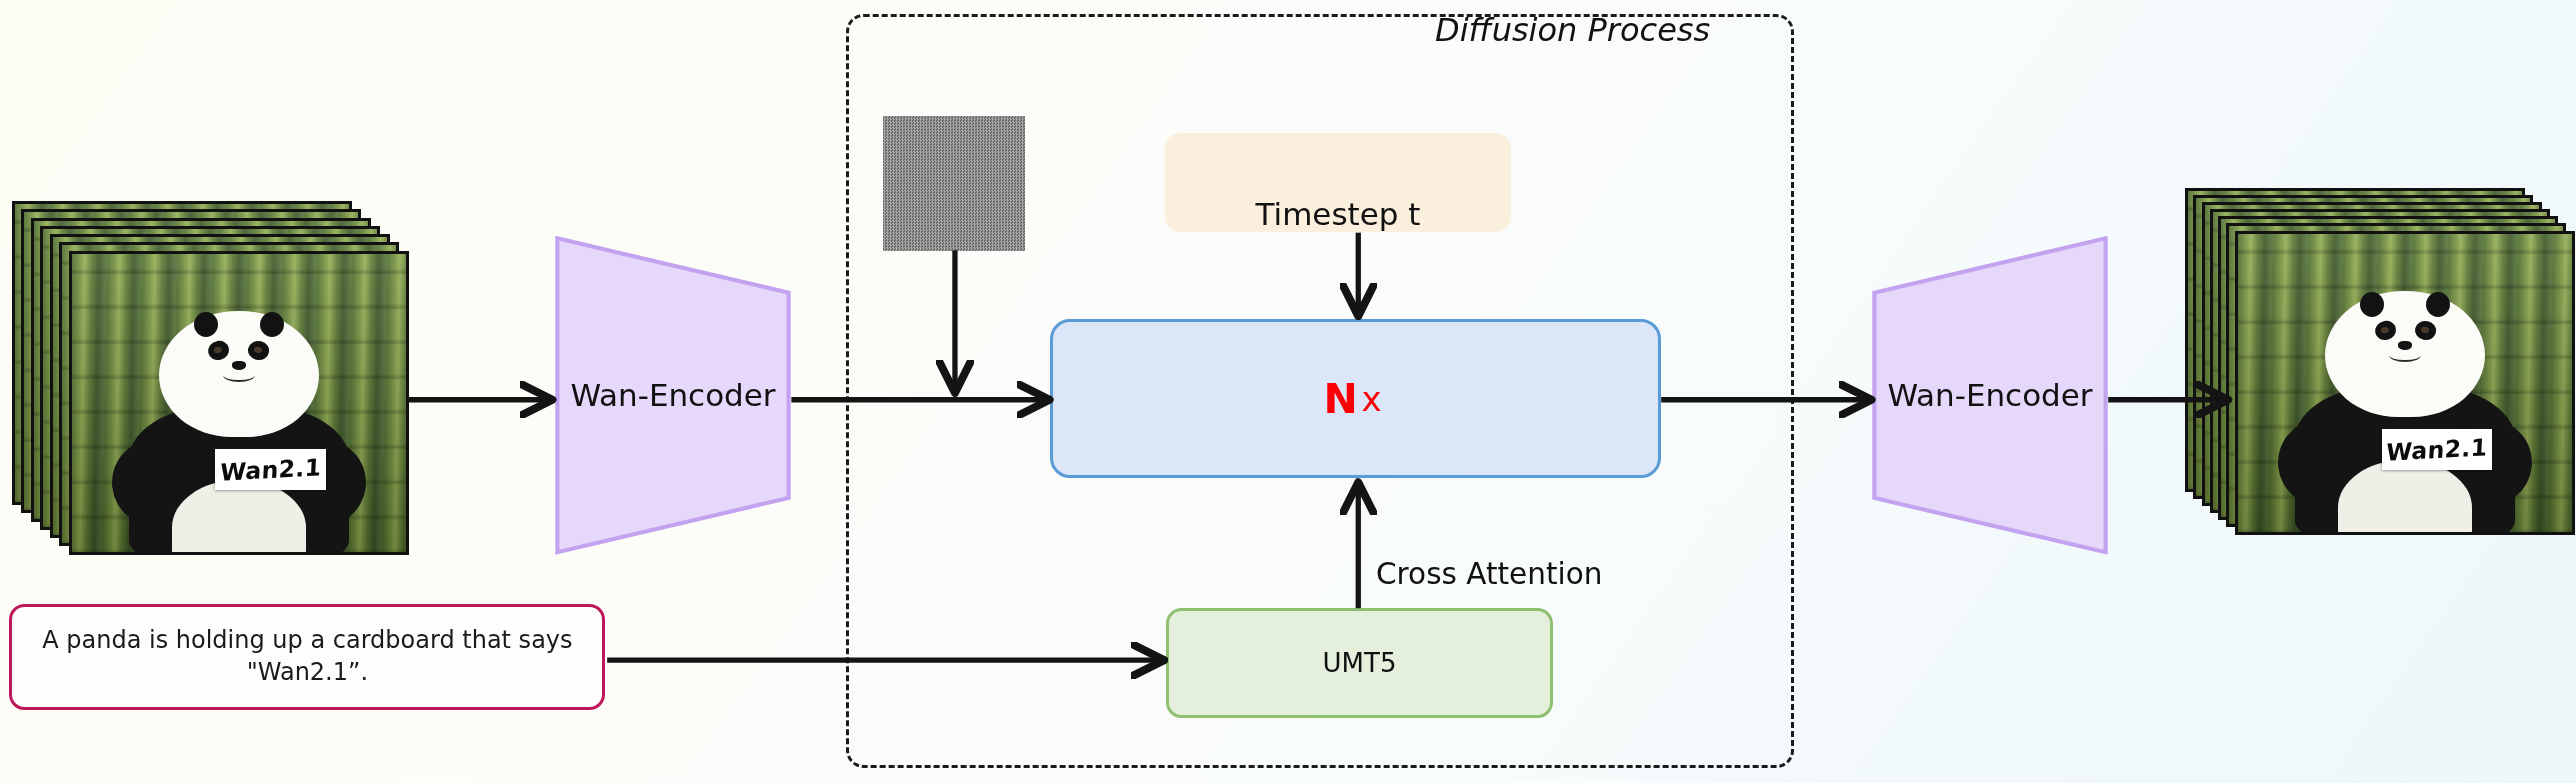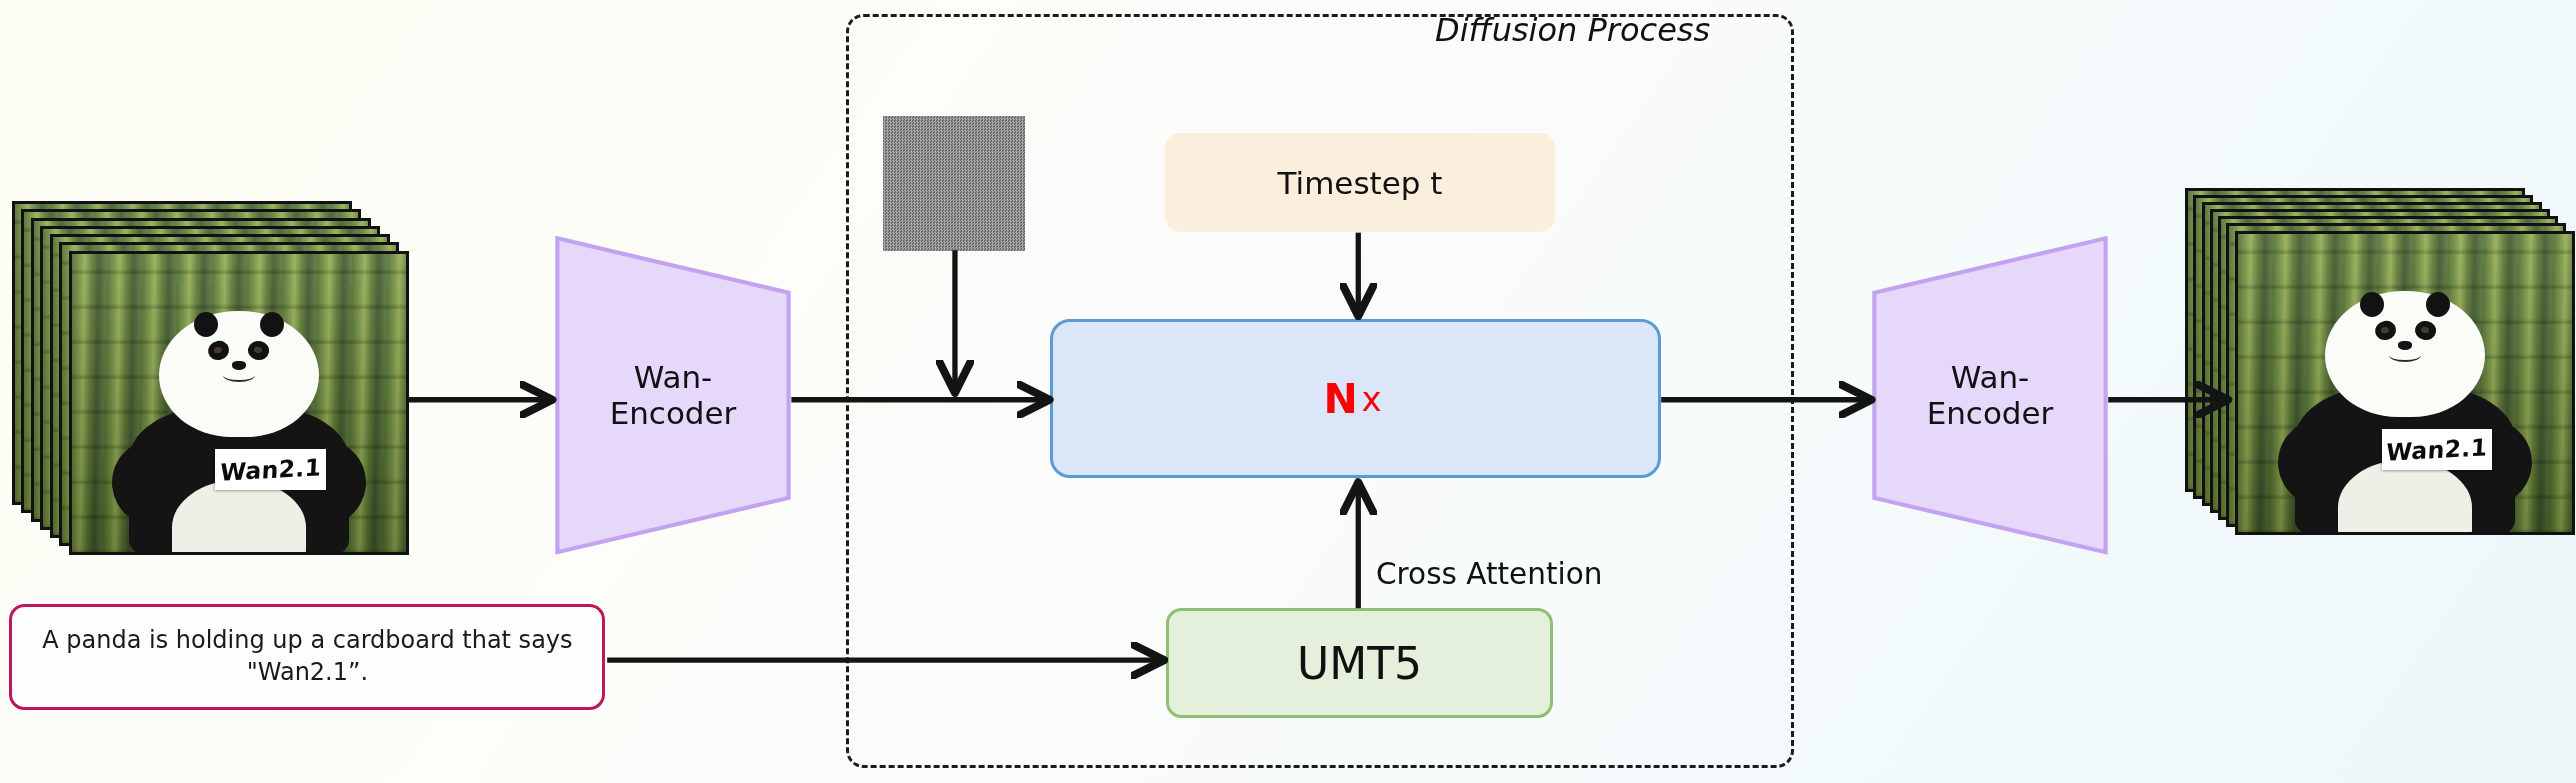--- a/index.html
+++ b/index.html
@@ -53,33 +53,33 @@
     position:absolute;box-sizing:border-box;background:#fdfdfb;
     border:3px solid #be185d;border-radius:15.4px;
     display:flex;align-items:center;justify-content:center;text-align:center;
     color:#1a1a1a;font-size:24px;line-height:1.32;padding:5.9px 13px;
   }
 
   
   .trap{position:absolute;}
   .trap svg{position:absolute;inset:0;}
   .trap .lbl{
-    position:absolute;inset:0;display:flex;flex-direction:column;
+    position:absolute;inset:0;display:flex;flex-direction:row;
     align-items:center;justify-content:center;color:#111;font-size:31px;line-height:1.16;
     pointer-events:none;
   }
 
   
   .node{
     position:absolute;box-sizing:border-box;display:flex;align-items:center;justify-content:center;
     border-radius:15.4px;color:#111;
   }
   .node.dit{background:#dbe7f8;border:3px solid #5b9bd5;font-size:41px;border-radius:20px;}
   .node.ts{background:#faeedc;border:0;font-size:31px;}
-  .node.umt5{background:#e4f0dc;border:3px solid #8fbf70;font-size:44px;text-align:center;}
+  .node.umt5{background:#e4f0dc;border:3px solid #8fbf70;font-size:26px;text-align:center;}
   .dit-n{color:#fb0007;font-weight:700;}
   .dit-x{color:#fb0007;font-weight:400;font-size:34px;padding:0 5.9px 0 3.5px;}
 
   
   .region{
     position:absolute;box-sizing:border-box;border-radius:17.7px;
     border:3px dashed #1b1b1b;
   }
   .region-title{position:absolute;font-style:italic;font-size:32px;color:#111;white-space:nowrap;}
 
@@ -158,21 +158,21 @@
   </div>
 </div>
 
 <div class="noise" style="left:883px;top:116px;width:142px;height:135px;"></div>
 
 <div class="node dit" style="left:1050px;top:319px;width:611px;height:159px;">
   <span class="dit-n">N</span>
   <span class="dit-x">x</span>
 </div>
 
-<div class="node ts" style="left:1165px;top:133px;width:390px;height:99px;">
+<div class="node ts" style="left:1165px;top:133px;width:346px;height:99px;align-items:flex-end;">
   <span>Timestep t</span>
 </div>
 
 <div class="node umt5" style="left:1166px;top:608px;width:387px;height:110px;">
   <span>UMT5</span>
 </div>
 
 <div class="trap" style="left:1872px;top:236px;width:236px;height:319px;">
   <svg viewBox="0 0 400 540" preserveAspectRatio="none">
     <polygon points="4,96 396,4 396,536 4,444" fill="#e5d8fb" stroke="#c3a2f0" stroke-width="7"></polygon>

